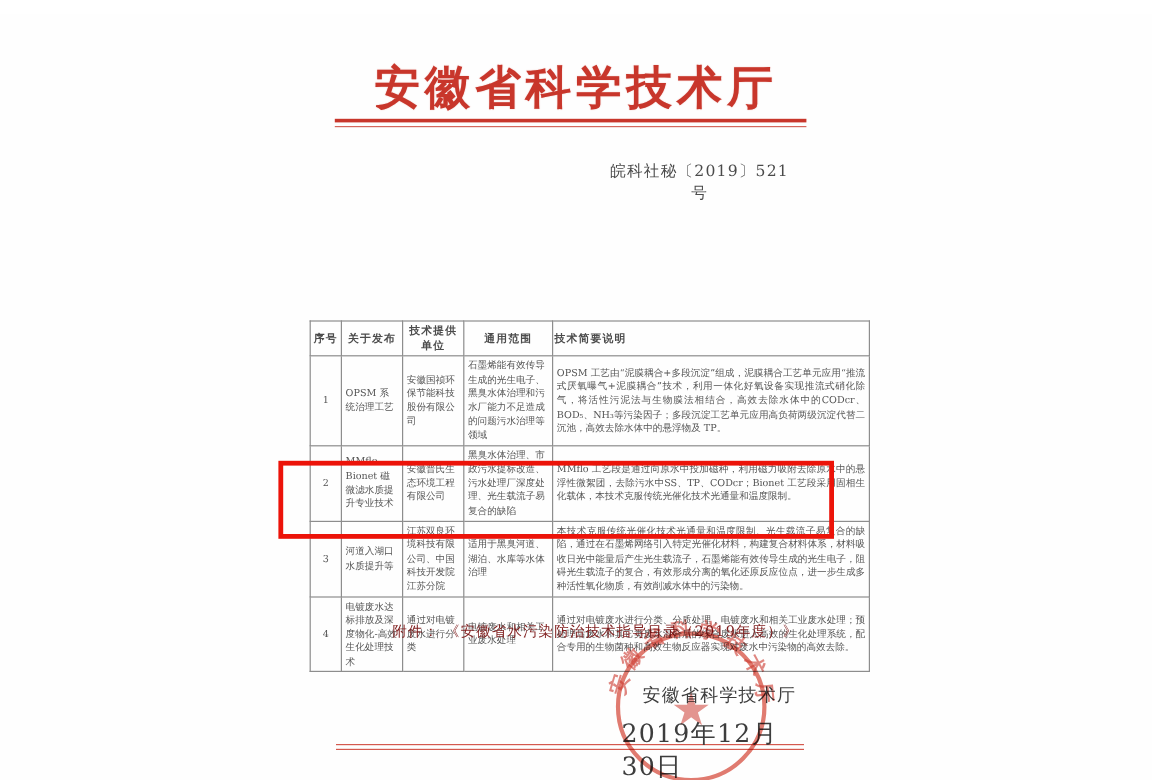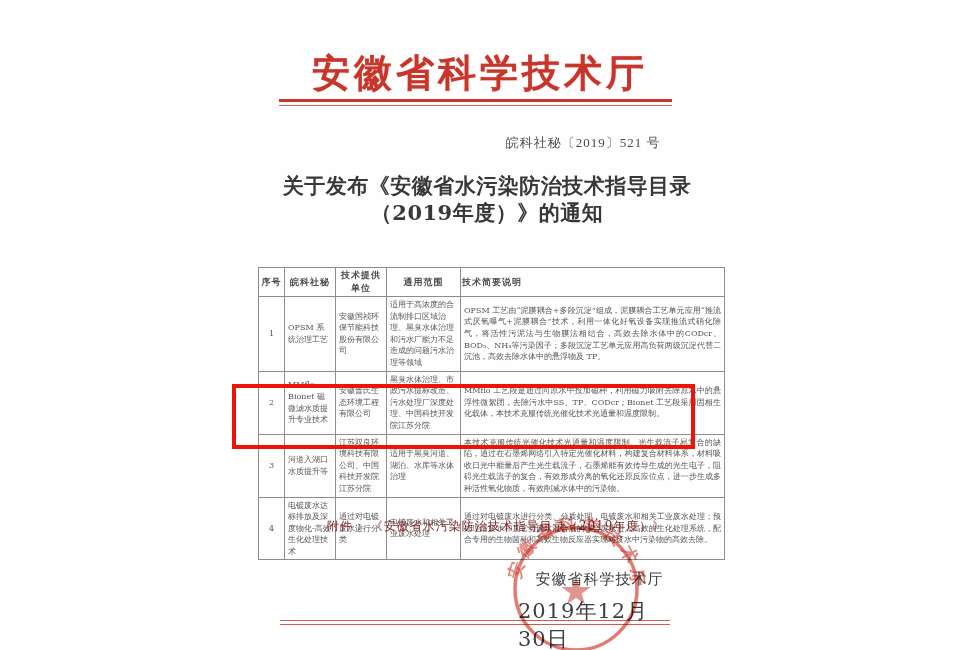--- a/index.html
+++ b/index.html
@@ -12,21 +12,21 @@
   }
   .letterhead {
     position:absolute; top:36px; left:0; width:100%; text-align:center;
     font-size:38px; font-weight:bold; letter-spacing:4px; color:#c8362b;
     text-shadow:0 0 1px rgba(200,54,43,.45);
   }
   .head-rule-thick { position:absolute; left:279px; top:87px; width:393px; height:0; border-top:3px solid #c8362b; }
   .head-rule-thin  { position:absolute; left:279px; top:93px; width:393px; height:0; border-top:1px solid #d4675d; }
   .doc-number {
     position:absolute; top:122px; left:503px; width:160px; text-align:center;
-    font-size:13px; color:#4a4a4a; letter-spacing:1px;font-family:Liberation Serif, serif;
+    font-size:13px; color:#4a4a4a; letter-spacing:1px;
   }
   .doc-title {
     position:absolute; top:160px; left:0; width:974px; text-align:center;
     font-size:21px; font-weight:bold; color:#383838; line-height:1.3;
     letter-spacing:0.5px;
   }
   table.tech-table {
     position:absolute; left:258px; top:255px; width:466px;
     border-collapse:collapse; table-layout:fixed;
     font-family:"DejaVu Serif","Liberation Serif",serif;
@@ -71,47 +71,46 @@
 
 <div class="page">
 
   <div class="letterhead">安徽省科学技术厅</div>
   <div class="head-rule-thick"></div>
   <div class="head-rule-thin"></div>
 
   <div class="doc-number">皖科社秘〔2019〕521 号</div>
 
   <div class="doc-title">
-    <span>关于发布《安徽省水污染防治技术指导目录</span><br>
-    <span>（2019年度）》的通知</span>
+    <br>
   </div>
 
   <table class="tech-table">
     <thead>
       <tr>
           <th class="c0">序号</th>
-          <th class="c1">皖科社秘</th>
+          <th class="c1">关于发布</th>
           <th class="c2">技术提供单位</th>
           <th class="c3">通用范围</th>
           <th class="c4">技术简要说明</th>
         </tr>
     </thead>
     <tbody>
         <tr>
           <td class="c0">1</td>
           <td class="c1">OPSM 系统治理工艺</td>
           <td class="c2">安徽国祯环保节能科技股份有限公司</td>
-          <td class="c3">适用于高浓度的合流制排口区域治理、黑臭水体治理和污水厂能力不足造成的问题污水治理等领域</td>
+          <td class="c3">石墨烯能有效传导生成的光生电子、黑臭水体治理和污水厂能力不足造成的问题污水治理等领域</td>
           <td class="c4">OPSM 工艺由“泥膜耦合+多段沉淀”组成，泥膜耦合工艺单元应用“推流式厌氧曝气+泥膜耦合”技术，利用一体化好氧设备实现推流式硝化除气，将活性污泥法与生物膜法相结合，高效去除水体中的CODcr、BOD₅、NH₃等污染因子；多段沉淀工艺单元应用高负荷两级沉淀代替二沉池，高效去除水体中的悬浮物及 TP。</td>
         </tr>
         <tr>
           <td class="c0">2</td>
           <td class="c1">MMflo-Bionet 磁微滤水质提升专业技术</td>
           <td class="c2">安徽普氏生态环境工程有限公司</td>
-          <td class="c3">黑臭水体治理、市政污水提标改造、污水处理厂深度处理、中国科技开发院江苏分院</td>
+          <td class="c3">黑臭水体治理、市政污水提标改造、污水处理厂深度处理、光生载流子易复合的缺陷</td>
           <td class="c4">MMflo 工艺段是通过向原水中投加磁种，利用磁力吸附去除原水中的悬浮性微絮团，去除污水中SS、TP、CODcr；Bionet 工艺段采用固相生化载体，本技术克服传统光催化技术光通量和温度限制。</td>
         </tr>
         <tr>
           <td class="c0">3</td>
           <td class="c1">河道入湖口水质提升等</td>
           <td class="c2">江苏双良环境科技有限公司、中国科技开发院江苏分院</td>
           <td class="c3">适用于黑臭河道、湖泊、水库等水体治理</td>
           <td class="c4">本技术克服传统光催化技术光通量和温度限制、光生载流子易复合的缺陷，通过在石墨烯网络引入特定光催化材料，构建复合材料体系，材料吸收日光中能量后产生光生载流子，石墨烯能有效传导生成的光生电子，阻碍光生载流子的复合，有效形成分离的氧化还原反应位点，进一步生成多种活性氧化物质，有效削减水体中的污染物。</td>
         </tr>
         <tr>

